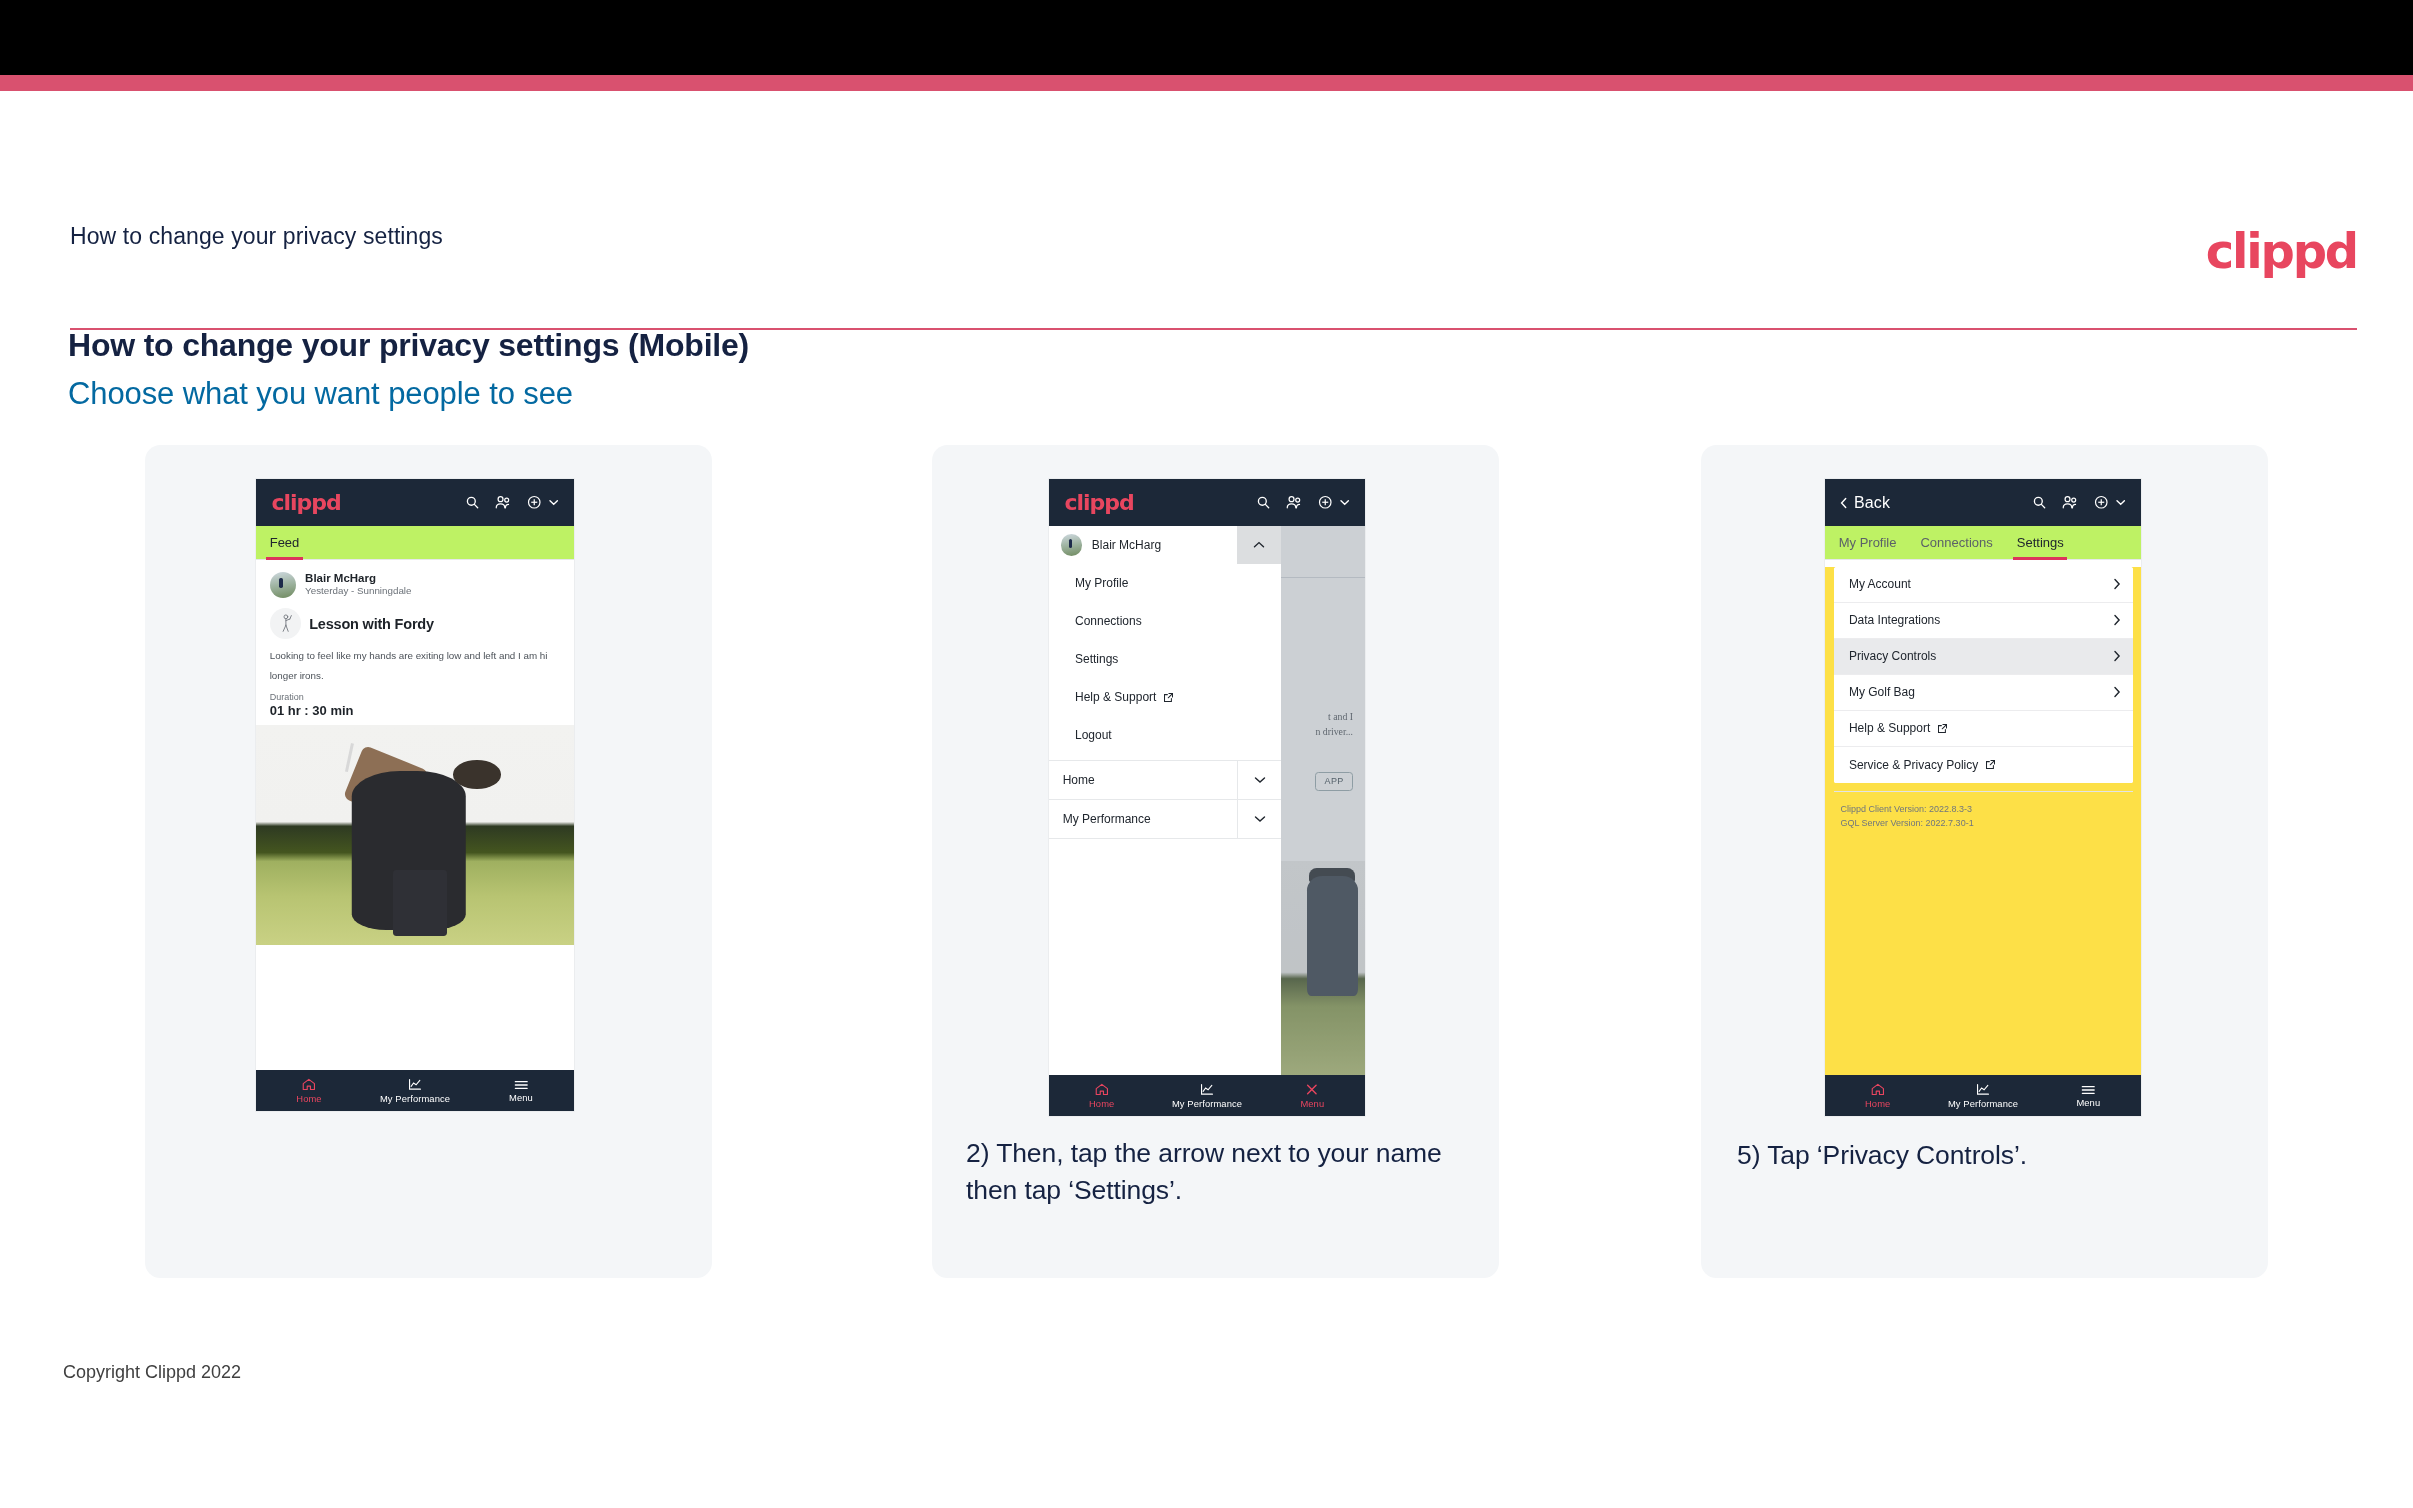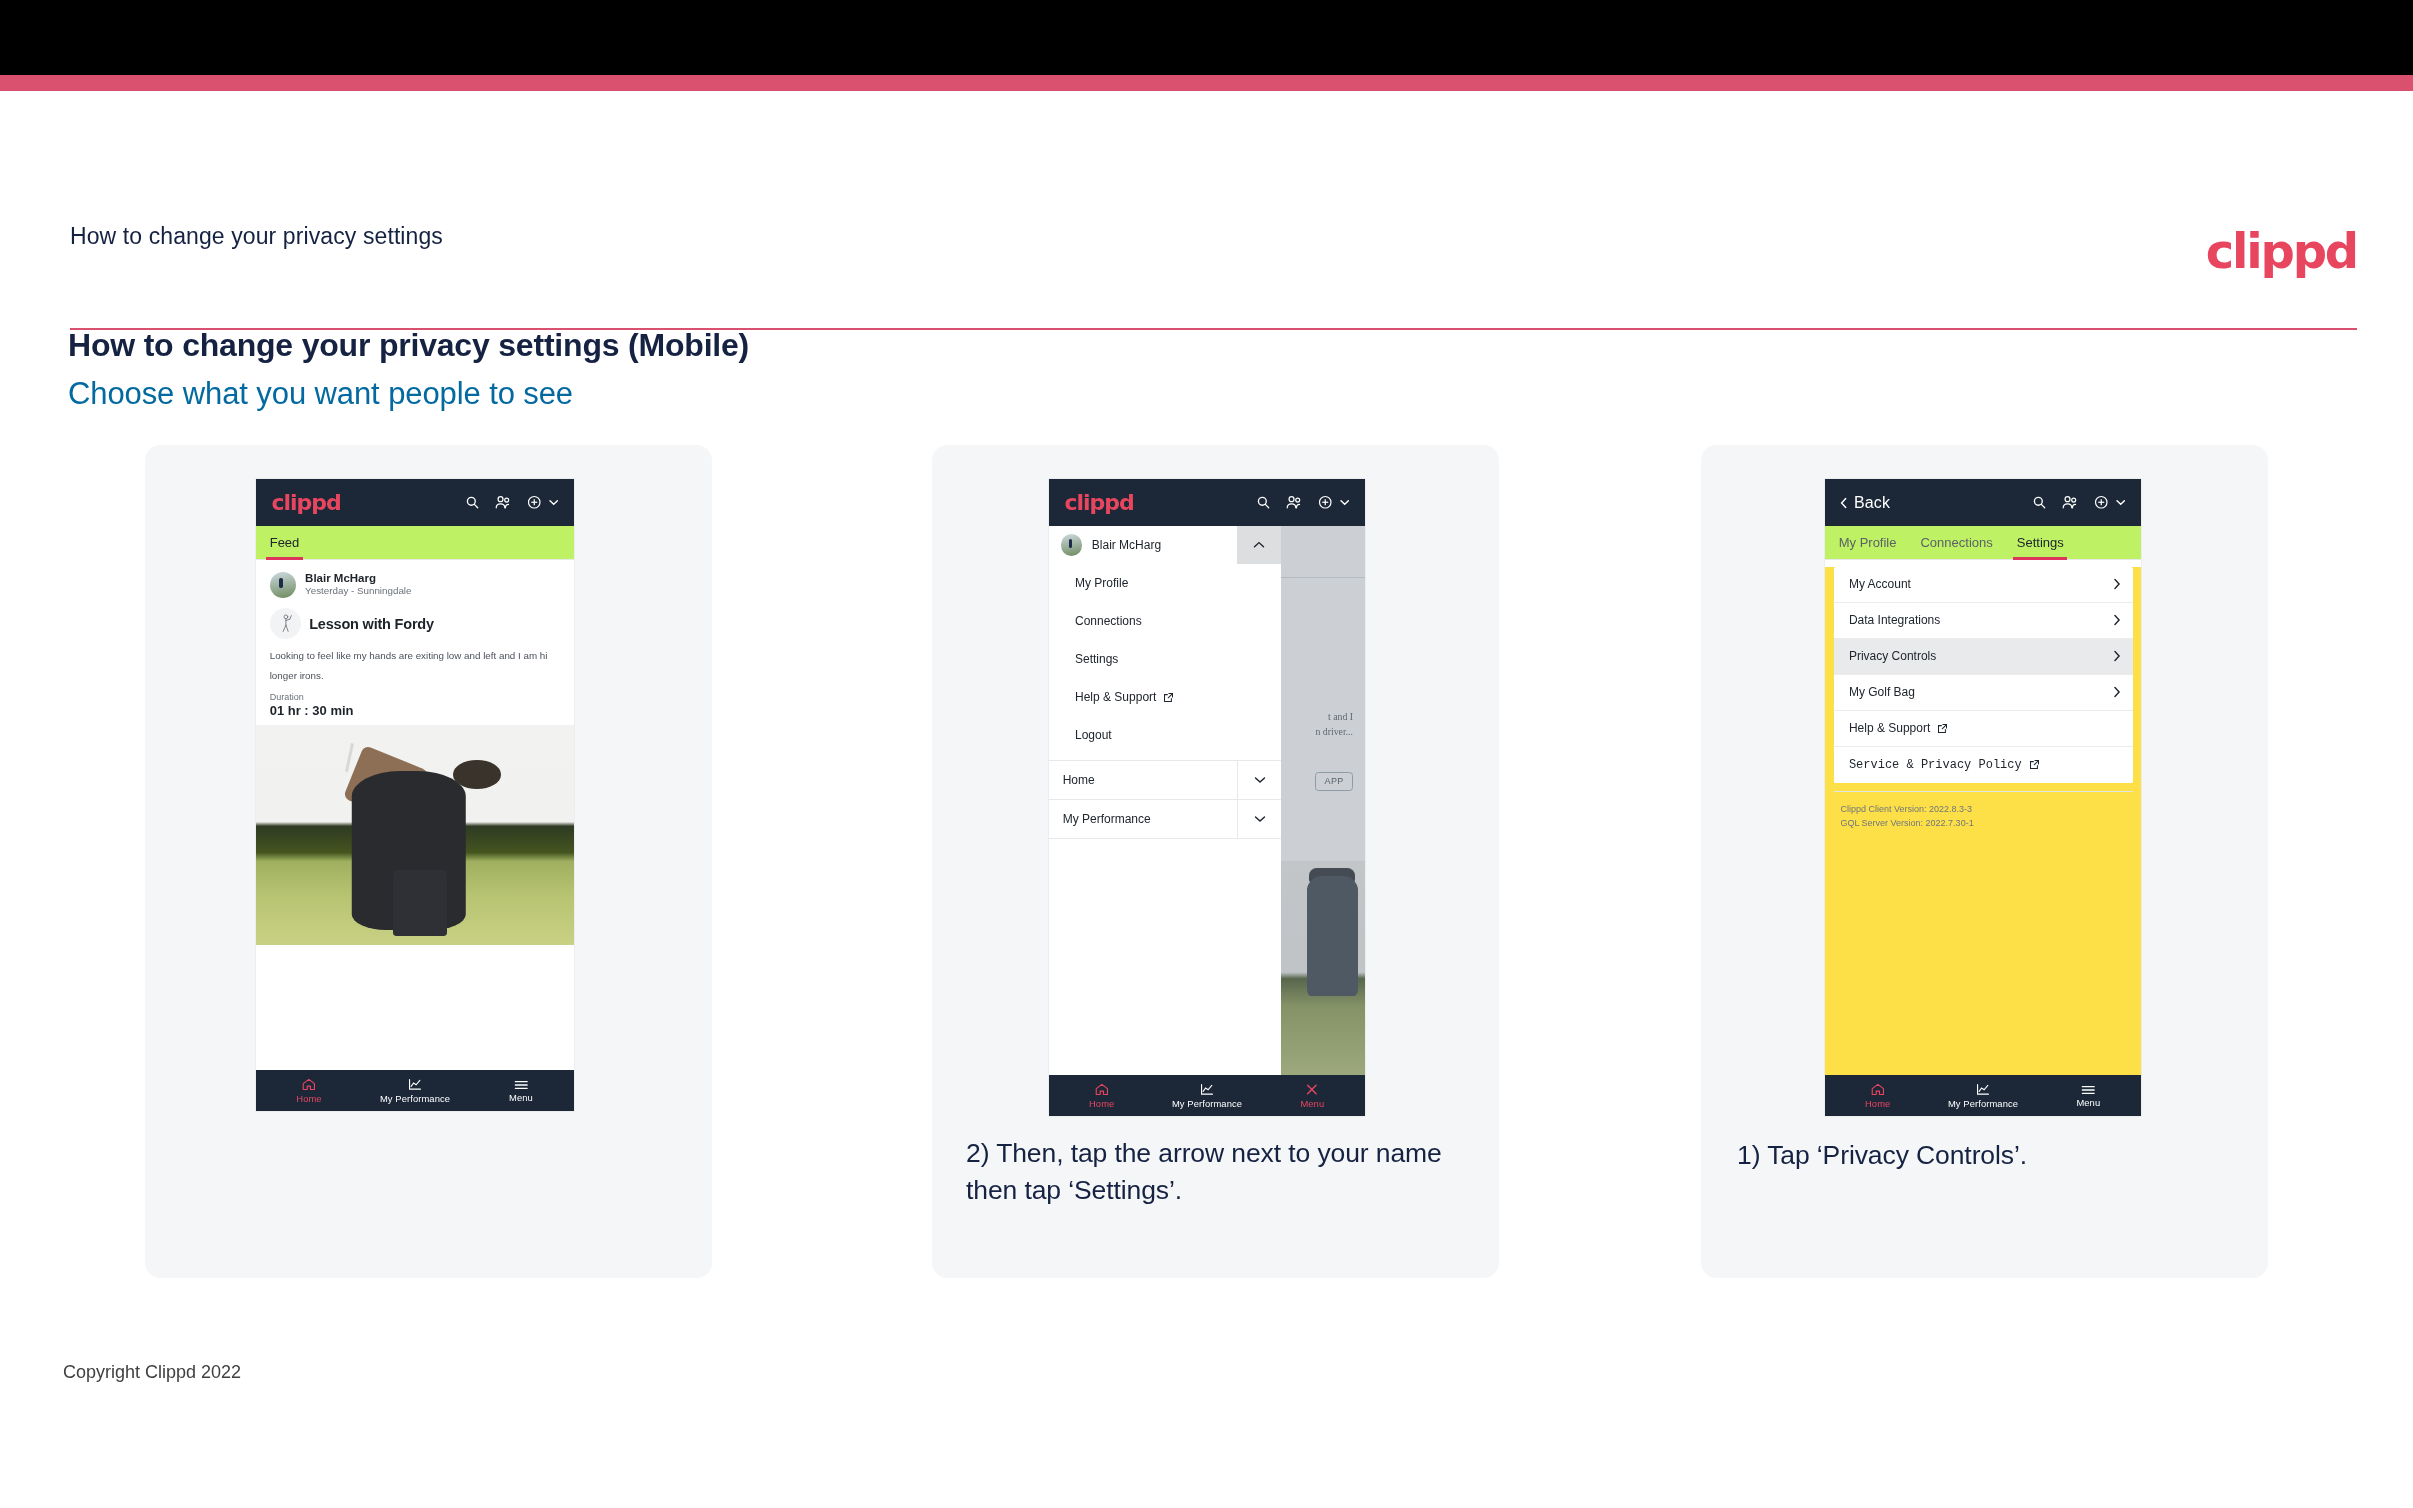--- a/index.html
+++ b/index.html
@@ -226,21 +226,21 @@
   }
 
   
   .set-body { position:relative; background:#fde047; height:100%; }
   .set-list { margin:6.8px 8.5px 0; border-radius:2.6px; overflow:hidden; background:#fff; }
   .set-row {
     height:36px; display:flex; align-items:center; gap:6.8px;
     padding:0 12px 0 15.4px; font-size:12px; color:#20262e;
     border-bottom:0.9px solid #ececee; background:#ffffff;
   }
-  .set-row:last-child { border-bottom:none;font-family:Liberation Mono, monospace; }
+  .set-row:last-child { border-bottom:none; }
   .set-row.highlight { background:#e9eaec; }
   .set-row .grow { flex:1 1 auto; }
   .set-divider { height:0.9px; background:#e2e4e6; margin:8.5px 8.5px 0; }
   .set-versions { padding:11px 15.4px 0; font-size:9px; color:#70767d; line-height:1.55; }
 
   
   .footer {
     position:absolute; left:63px; top:1362px;
     font-size:18px; color:#404040;
   }
@@ -649,18 +649,18 @@
               <line x1="2" y1="3" x2="20" y2="3"></line>
               <line x1="2" y1="8" x2="20" y2="8"></line>
               <line x1="2" y1="13" x2="20" y2="13"></line>
             </svg>
           </span>
         <span class="bn-label">Menu</span>
       </div>
     </div>
   </div>
 
-  <div class="caption" id="cap3">1) Tap ‘Privacy Controls’.</div>
+  <div class="caption" id="cap3">5) Tap ‘Privacy Controls’.</div>
 
   <div class="footer">Copyright Clippd 2022</div>
 
 </div>
 
 
 </body></html>

